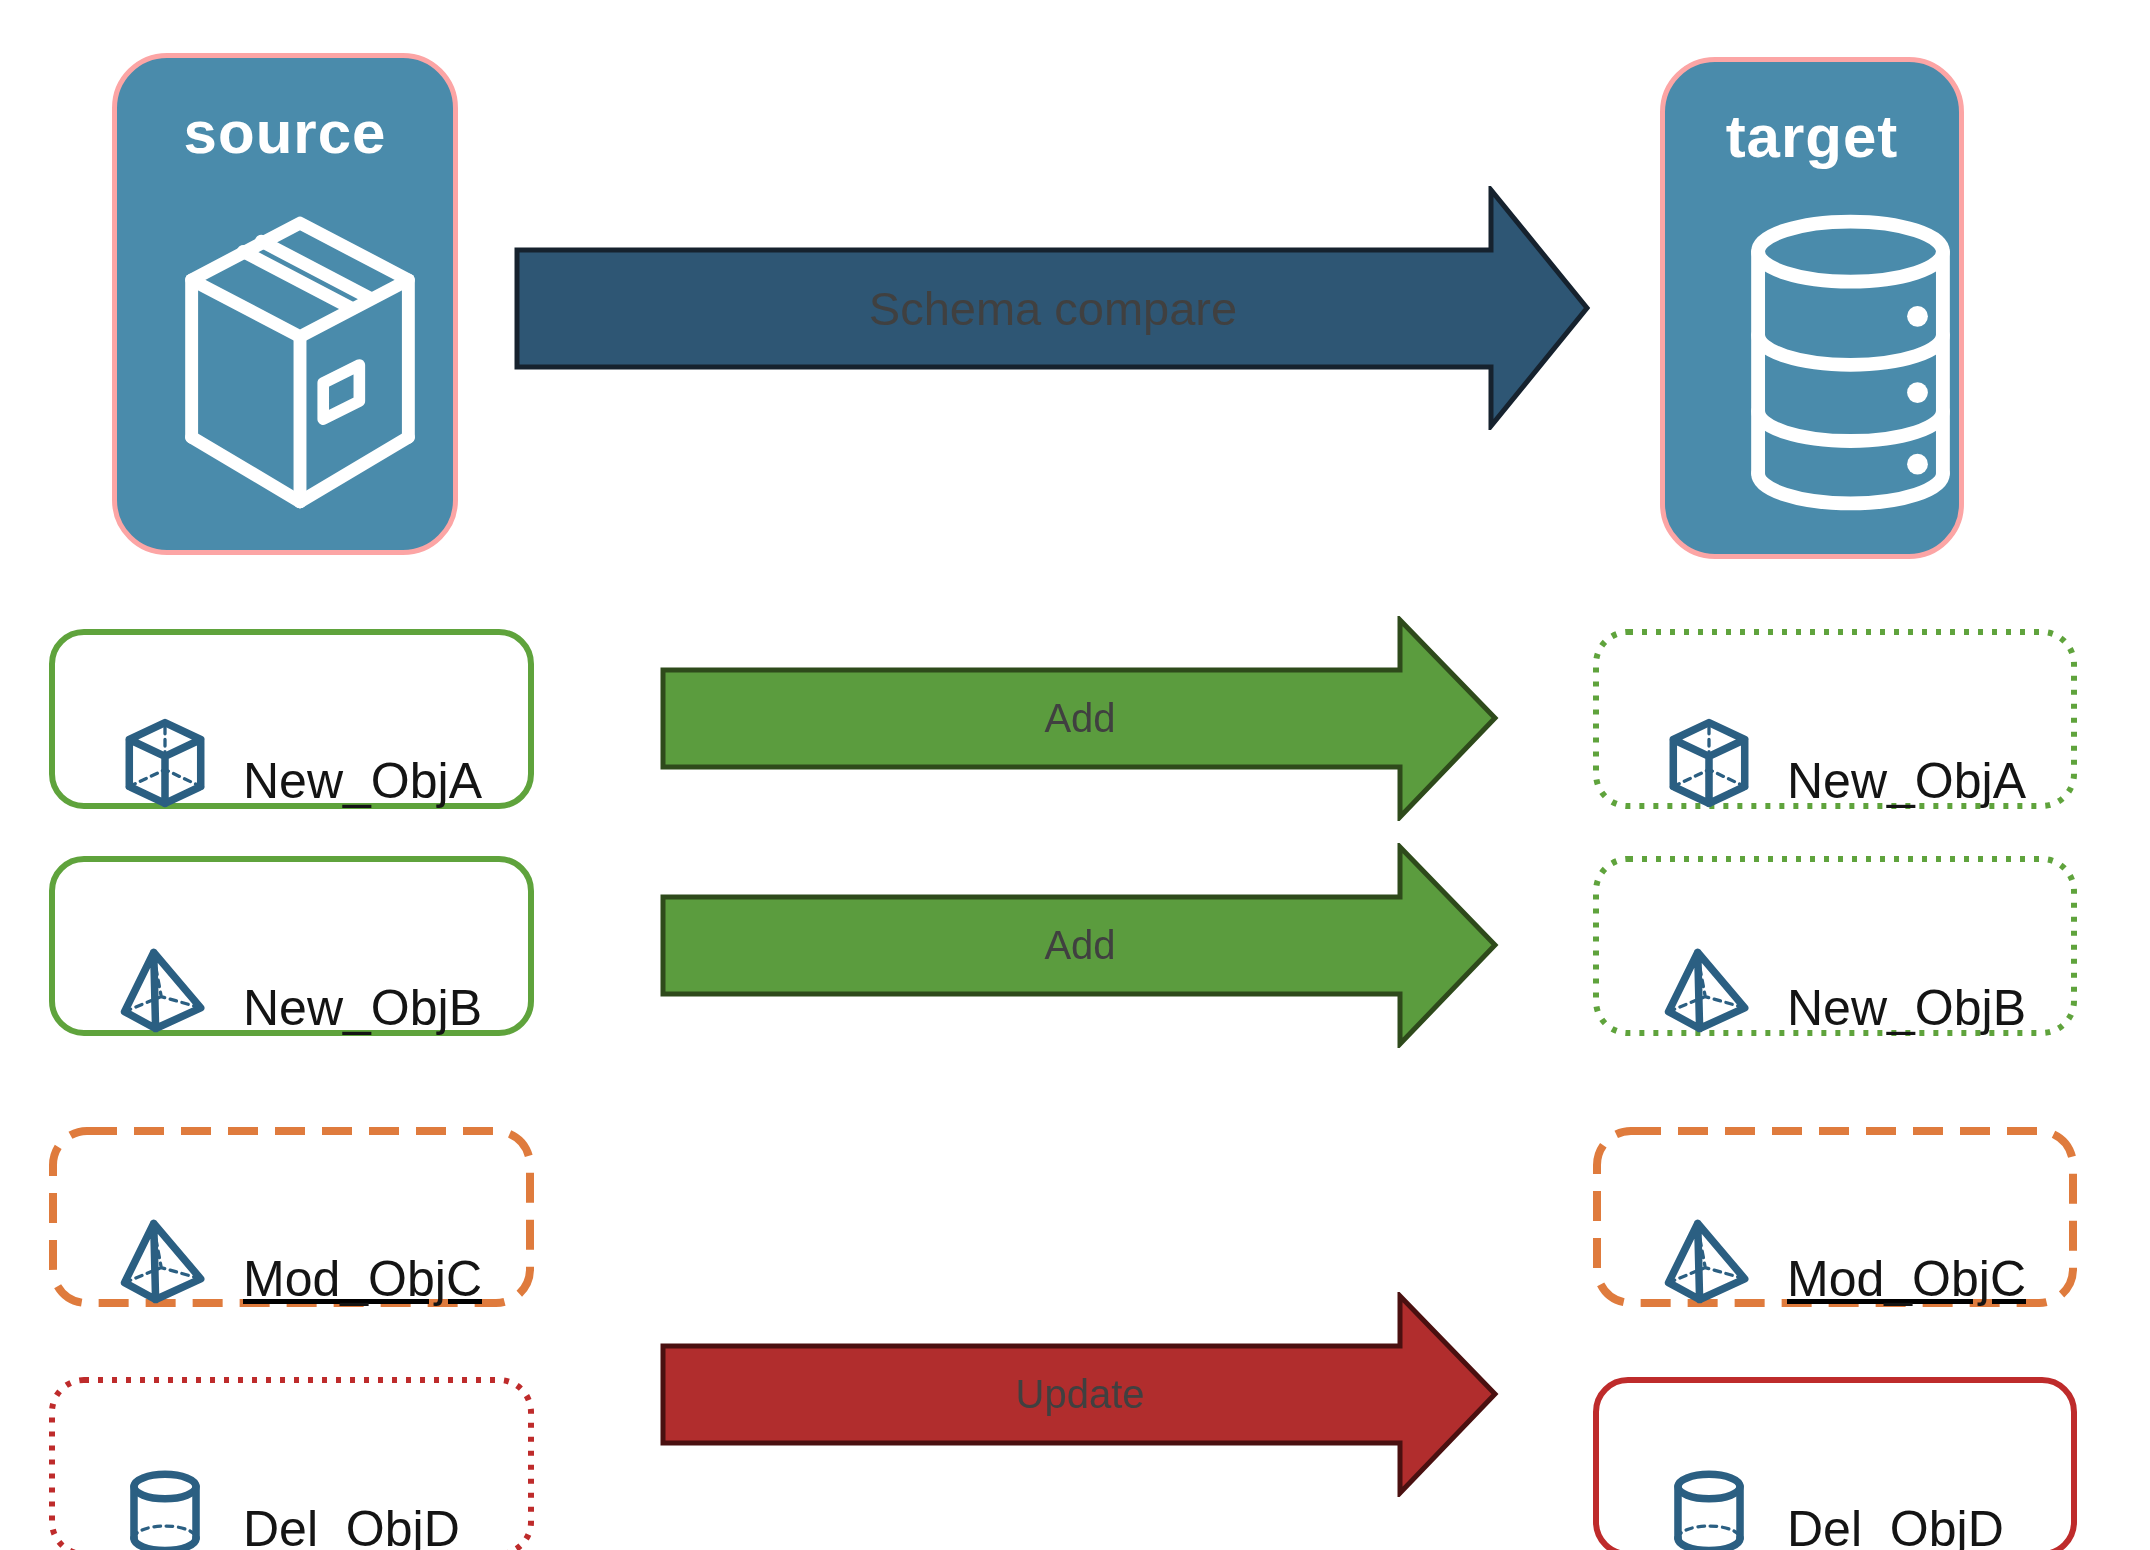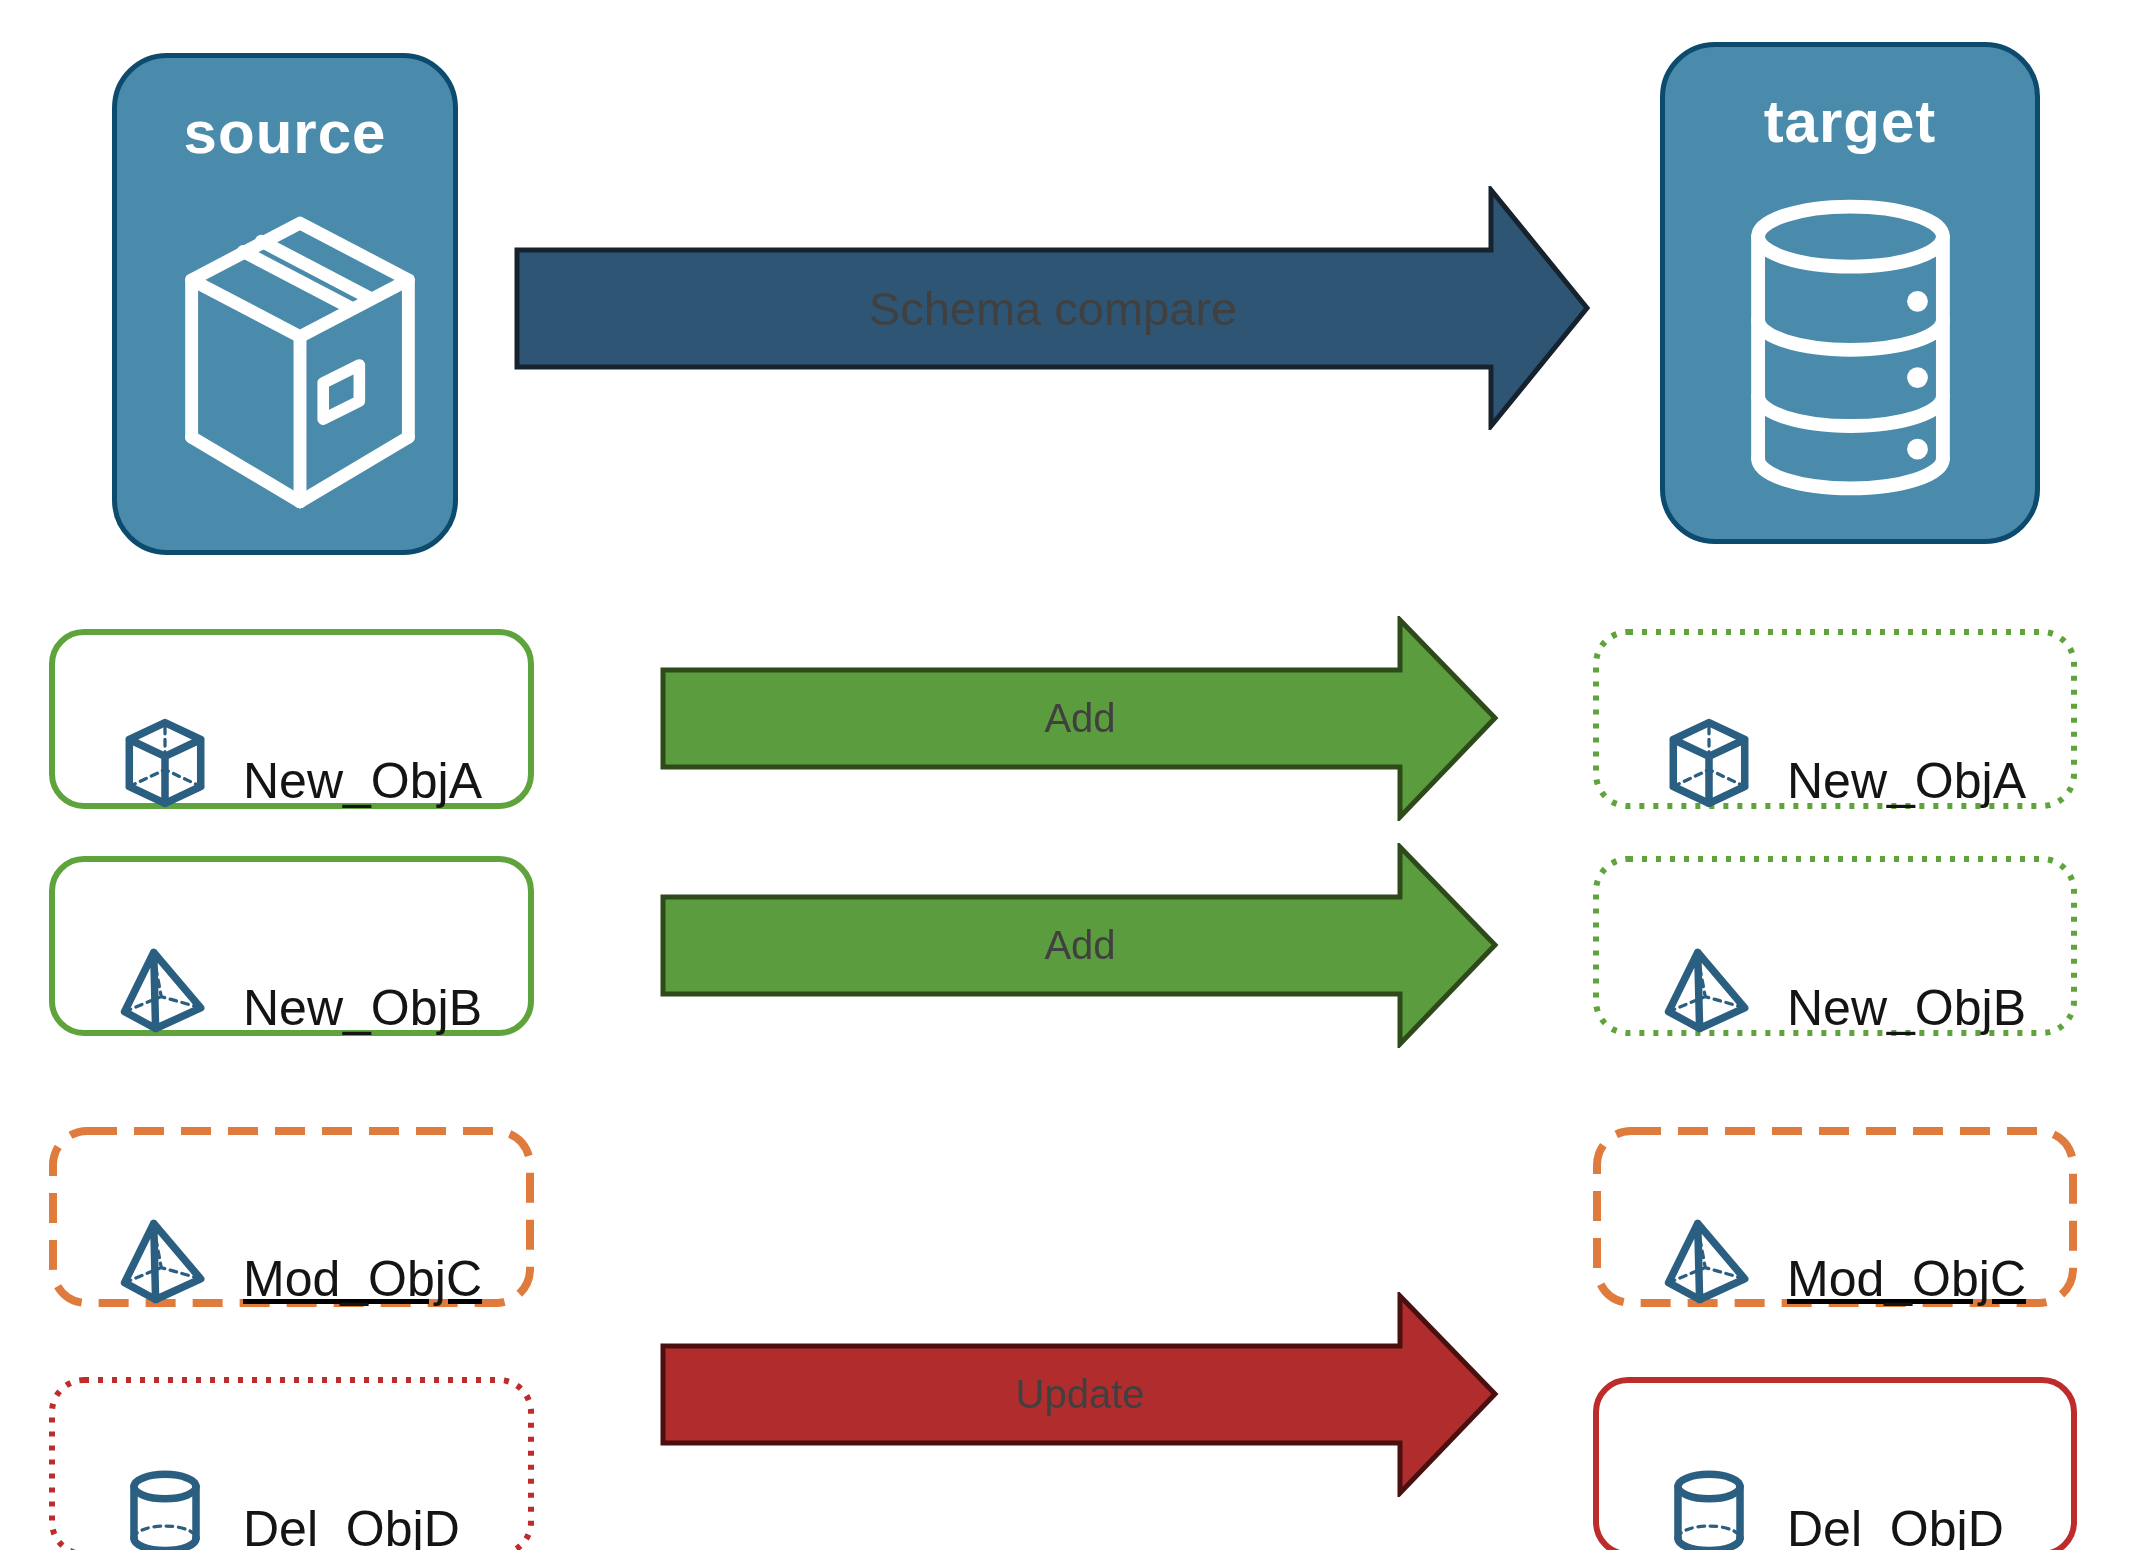--- a/index.html
+++ b/index.html
@@ -2,25 +2,25 @@
 <html><head>
 <meta charset="utf-8">
 <style>
   html,body{margin:0;padding:0;background:#ffffff;}
   .canvas{
     position:relative;width:2150px;height:1550px;background:#ffffff;overflow:hidden;
     font-family:"Liberation Sans", sans-serif;
   }
   
   .node{
-    position:absolute;background:#4A8BAB;border:5px solid #0c4a6e;border-radius:55px;
+    position:absolute;background:#4A8BAB;border:5px solid #fca5a5;border-radius:55px;
     box-sizing:border-box;
   }
   .node-source{left:112px;top:53px;width:346px;height:502px;}
-  .node-target{left:1660px;top:42px;width:380px;height:502px;}
+  .node-target{left:1660px;top:57px;width:304px;height:502px;}
   .node-title{
     margin-top:40px;text-align:center;color:#ffffff;
     font-size:60px;font-weight:700;letter-spacing:1px;
   }
   .node-icon{position:absolute;}
   .node-source .node-icon{left:54px;top:152px;}
   .node-target .node-icon{left:70px;top:148px;}
   .wicon{stroke:#ffffff;fill:none;stroke-linejoin:round;stroke-linecap:round;}
 
   

